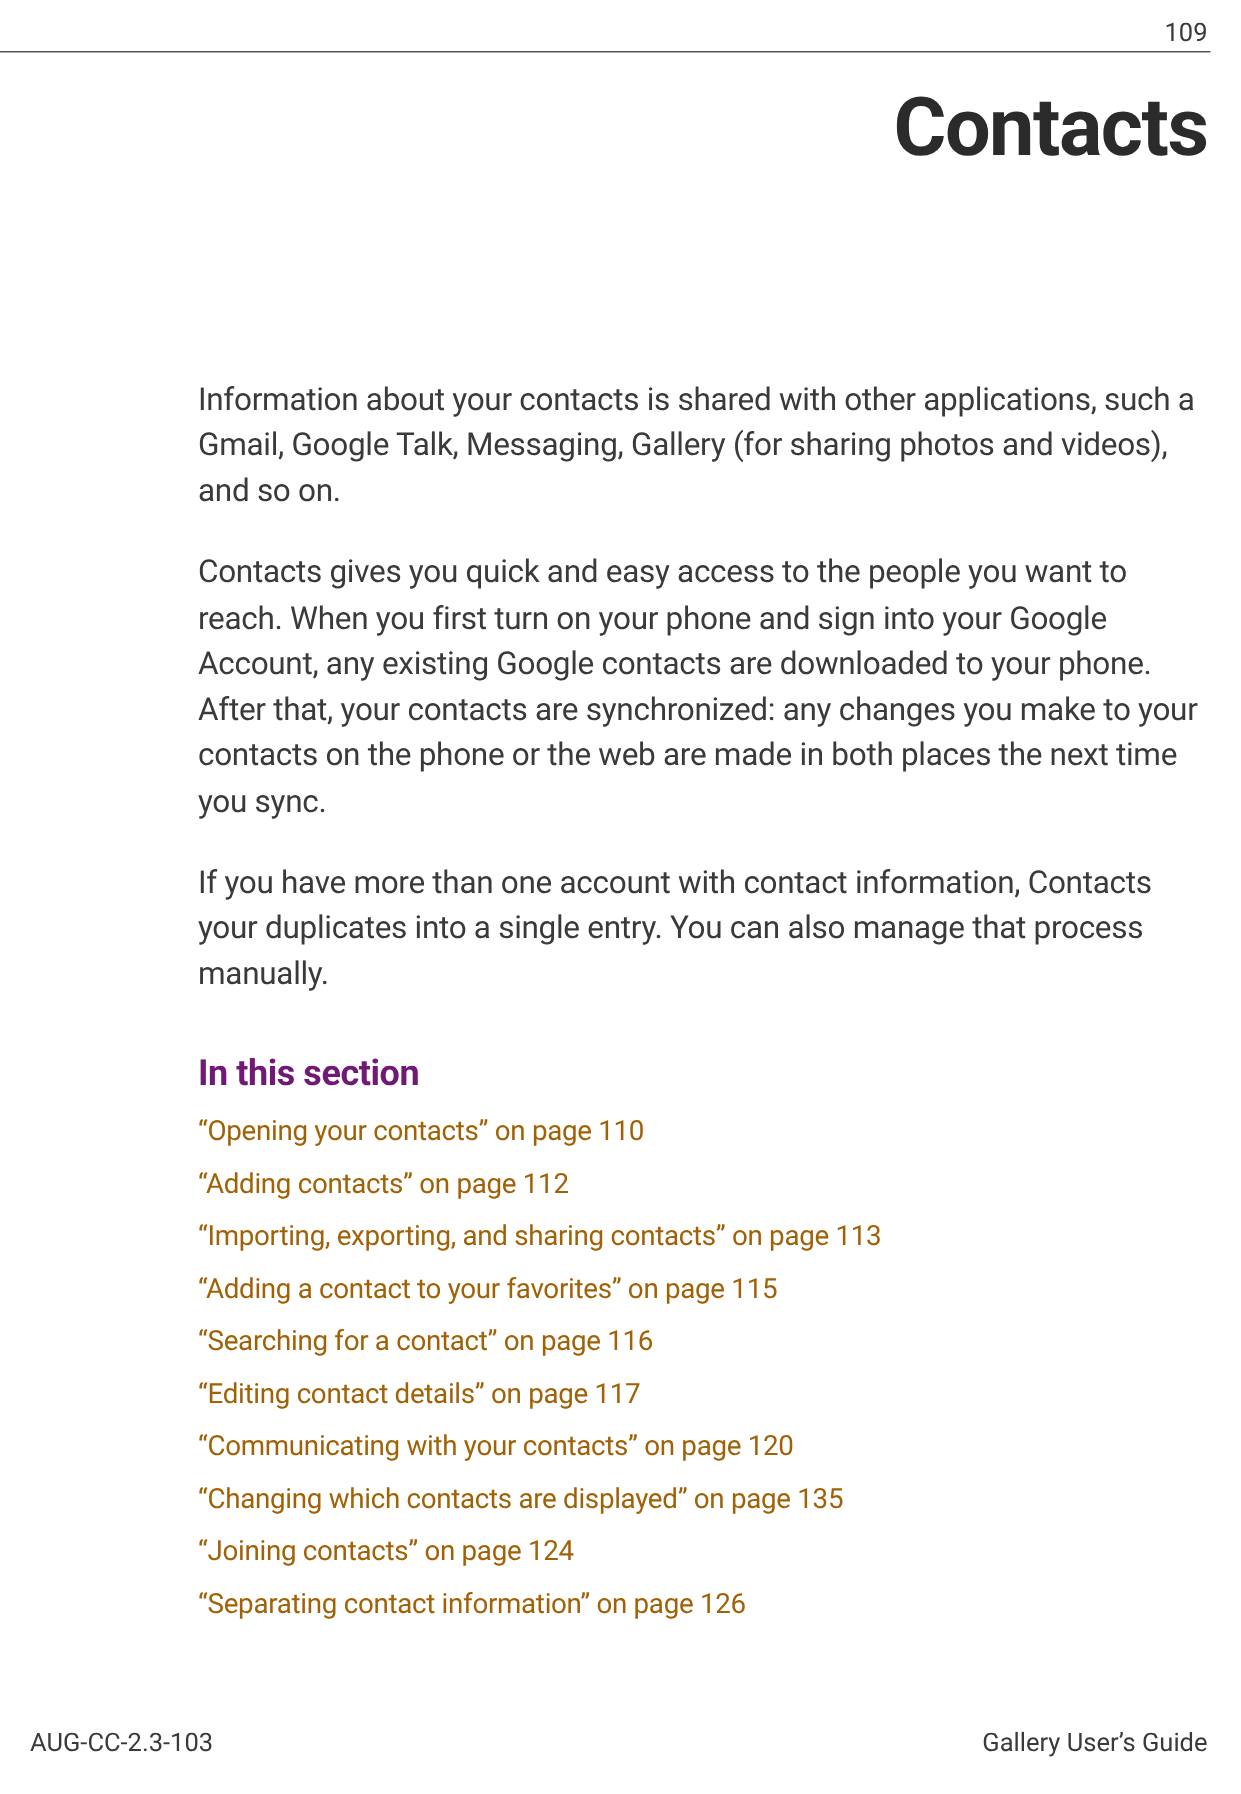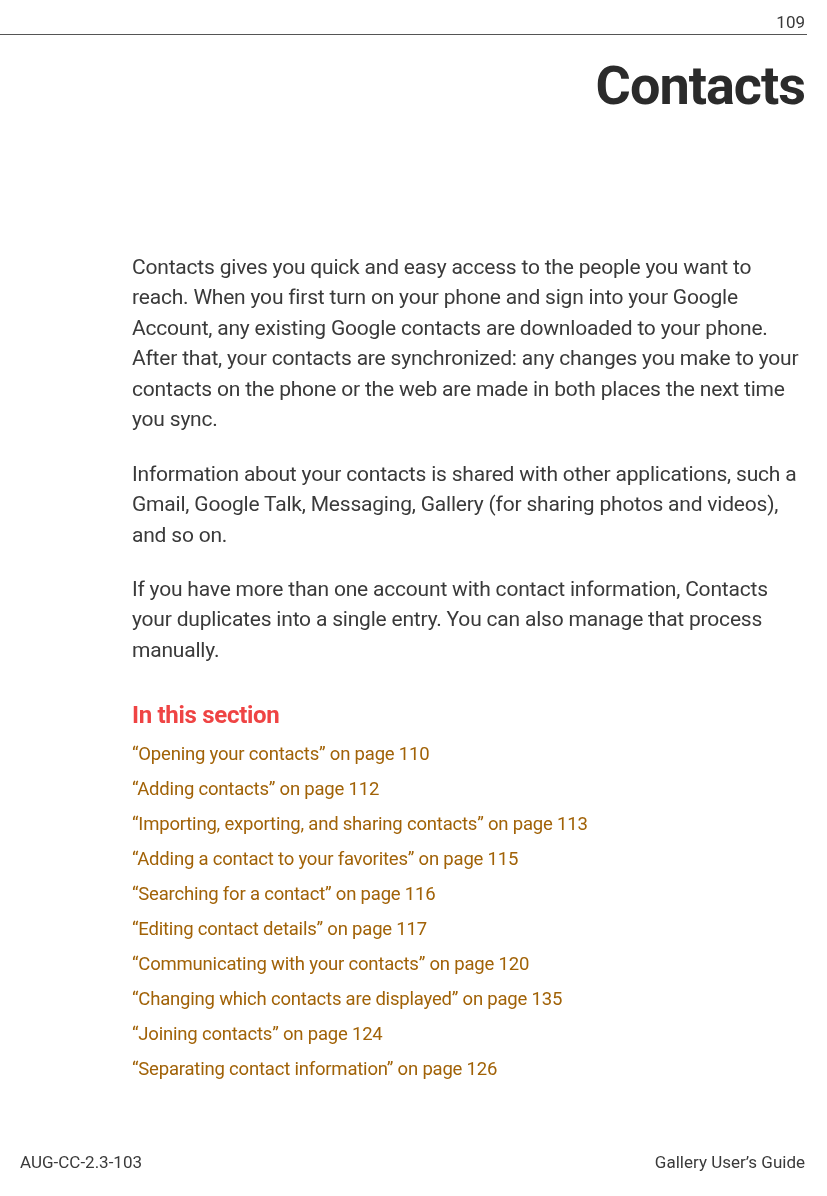--- a/index.html
+++ b/index.html
@@ -54,21 +54,21 @@
     .intro p {
       font-size: 21px;
       line-height: 1.45;
       color: #3a3a3a;
       margin-bottom: 24px;
       letter-spacing: -0.2px;
     }
     .section-heading {
       font-size: 24px;
       font-weight: 700;
-      color: #ef4444;
+      color: #701a75;
       margin-top: 36px;
       margin-bottom: 14px;
       letter-spacing: -0.3px;
     }
     .toc-list {
       list-style: none;
     }
     .toc-list li {
       font-size: 18.5px;
       color: #a16207;
@@ -92,22 +92,22 @@
 
 <div class="page">
 
   <div class="page-number">109</div>
   <div class="top-rule"></div>
 
   <div class="content">
     <h1 class="chapter-title">Contacts</h1>
 
     <div class="intro">
+      <p>Information about your contacts is shared with other applications, such a Gmail, Google Talk, Messaging, Gallery (for sharing photos and videos), and so on.</p>
       <p>Contacts gives you quick and easy access to the people you want to reach. When you first turn on your phone and sign into your Google Account, any existing Google contacts are downloaded to your phone. After that, your contacts are synchronized: any changes you make to your contacts on the phone or the web are made in both places the next time you sync.</p>
-      <p>Information about your contacts is shared with other applications, such a Gmail, Google Talk, Messaging, Gallery (for sharing photos and videos), and so on.</p>
       <p>If you have more than one account with contact information, Contacts your duplicates into a single entry. You can also manage that process manually.</p>
     </div>
 
     <h2 class="section-heading">In this section</h2>
 
     <ul class="toc-list">
       <li>“Opening your contacts” on page 110</li>
       <li>“Adding contacts” on page 112</li>
       <li>“Importing, exporting, and sharing contacts” on page 113</li>
       <li>“Adding a contact to your favorites” on page 115</li>

